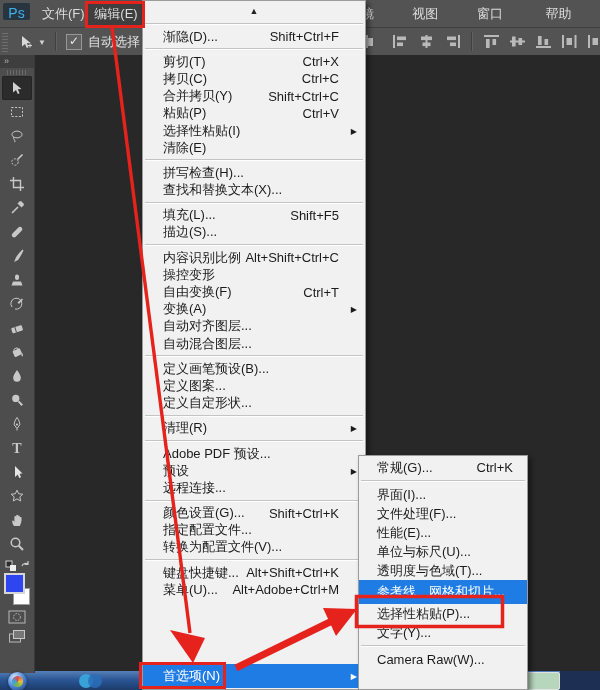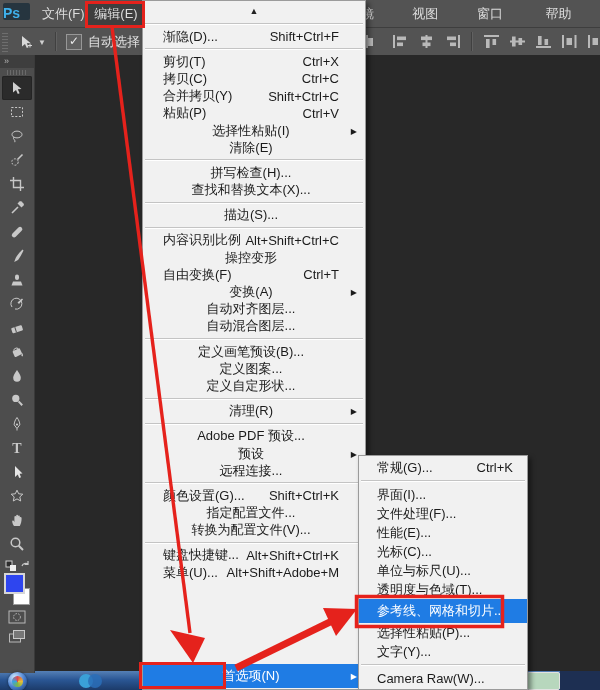--- a/index.html
+++ b/index.html
@@ -2,21 +2,21 @@
 <html><head>
 <meta charset="utf-8">
 <style>
   html,body{margin:0;padding:0;background:#181818;}
   .app{width:600px;height:690px;position:relative;overflow:hidden;background:#282828;
        font-family:"Liberation Sans","DejaVu Sans",sans-serif;-webkit-font-smoothing:antialiased;}
   
   .menubar{position:absolute;left:0;top:0;width:600px;height:27px;background:#535353;
            border-bottom:1px solid #3e3e3e;color:#dcdcdc;font-size:13px;z-index:1;}
   .ps-logo{position:absolute;left:3px;top:3px;width:27px;height:17px;background:#26353f;color:#3fb1ec;
-           font-weight:bold;font-size:14px;line-height:21px;border-radius:2px;}
+           font-weight:normal;font-size:14px;text-align:center;line-height:21px;border-radius:2px;}
   .mb-file{position:absolute;left:36px;top:0;height:27px;line-height:27px;padding:0 6px;}
   .mb-edit{position:absolute;left:88px;top:1px;width:56px;height:25px;line-height:25px;
            text-align:center;background:#3f3f3f;}
   .mb-right{position:absolute;left:357px;top:0;height:27px;display:flex;}
   .mb-right>div{height:27px;line-height:27px;padding:0 11px;}
   .mb-frag{padding-left:4px !important;}
   
   .optionsbar{position:absolute;left:0;top:28px;width:600px;height:27px;background:#535353;
               display:flex;align-items:center;color:#e2e2e2;font-size:13px;z-index:1;}
   .obgrip{width:6px;height:21px;margin:0 4px 0 2px;
@@ -53,21 +53,21 @@
   .thumb{position:absolute;left:527px;top:672px;width:31px;height:16px;background:#b7d7bd;
          border:1px solid #e2e2e2;border-radius:2px;z-index:1;}
   .dark-corner{position:absolute;left:560px;top:671px;width:40px;height:19px;background:#1d2f52;z-index:1;}
   
   .menu{position:absolute;left:142px;top:0;width:224px;height:690px;box-sizing:border-box;
         background:#f1f1f1;border:1px solid #9b9b9b;box-shadow:3px 3px 5px rgba(0,0,0,.45);
         display:flex;flex-direction:column;z-index:4;font-size:13px;color:#1b1b1b;padding:1px 0;}
   .mscroll{height:18px;flex:none;display:flex;align-items:center;justify-content:center;
            font-size:9px;color:#222;}
   .mrow{height:17.2px;flex:none;display:flex;align-items:center;padding:0 26px 0 20px;
-        position:relative;white-space:nowrap;overflow:hidden;justify-content:center;}
+        position:relative;white-space:nowrap;overflow:hidden;}
   .mshort{margin-left:auto;}
   .marrow{position:absolute;right:8px;top:50%;transform:translateY(-50%);font-size:8px;}
   .msep{height:1px;flex:none;background:#c4c4c4;border-bottom:1px solid #fff;margin:3px 2px 3px 2px;}
   .mrow.hl{height:24px;background:#1f7ce4;color:#fff;margin-top:auto;}
   .submenu{position:absolute;left:358px;top:455px;width:170px;height:235px;box-sizing:border-box;
         background:#f1f1f1;border:1px solid #9b9b9b;box-shadow:3px 3px 5px rgba(0,0,0,.45);
         display:flex;flex-direction:column;z-index:5;font-size:13px;color:#1b1b1b;padding-top:2px;}
   .srow{height:19px;flex:none;display:flex;align-items:center;padding:0 14px 0 18px;
         position:relative;white-space:nowrap;overflow:hidden;}
   .srow.hl{height:24px;background:#1f7ce4;color:#fff;}
@@ -360,20 +360,24 @@
       </div>
       <div class="msep"></div>
       <div class="mrow">
         <span>拼写检查(H)...</span>
       </div>
       <div class="mrow">
         <span>查找和替换文本(X)...</span>
       </div>
       <div class="msep"></div>
       <div class="mrow">
+        <span>填充(L)...</span>
+        <span class="mshort">Shift+F5</span>
+      </div>
+      <div class="mrow">
         <span>描边(S)...</span>
       </div>
       <div class="msep"></div>
       <div class="mrow">
         <span>内容识别比例</span>
         <span class="mshort">Alt+Shift+Ctrl+C</span>
       </div>
       <div class="mrow">
         <span>操控变形</span>
       </div>
@@ -428,21 +432,21 @@
       <div class="mrow">
         <span>转换为配置文件(V)...</span>
       </div>
       <div class="msep"></div>
       <div class="mrow">
         <span>键盘快捷键...</span>
         <span class="mshort">Alt+Shift+Ctrl+K</span>
       </div>
       <div class="mrow">
         <span>菜单(U)...</span>
-        <span class="mshort">Alt+Shift+Adobe+M</span>
+        <span class="mshort">Alt+Adobe+Ctrl+M</span>
       </div>
       <div class="mrow hl">
         <span>首选项(N)</span>
         <span class="marrow">▶</span>
       </div>
     </div>
 
   <div class="submenu" id="pref-menu">
       <div class="srow">
         <span>常规(G)...</span>
@@ -450,23 +454,20 @@
       </div>
       <div class="msep"></div>
       <div class="srow">
         <span>界面(I)...</span>
       </div>
       <div class="srow">
         <span>文件处理(F)...</span>
       </div>
       <div class="srow">
         <span>性能(E)...</span>
-      </div>
-      <div class="srow">
-        <span>光标(C)...</span>
       </div>
       <div class="srow">
         <span>单位与标尺(U)...</span>
       </div>
       <div class="srow">
         <span>透明度与色域(T)...</span>
       </div>
       <div class="srow hl">
         <span>参考线、网格和切片...</span>
       </div>

